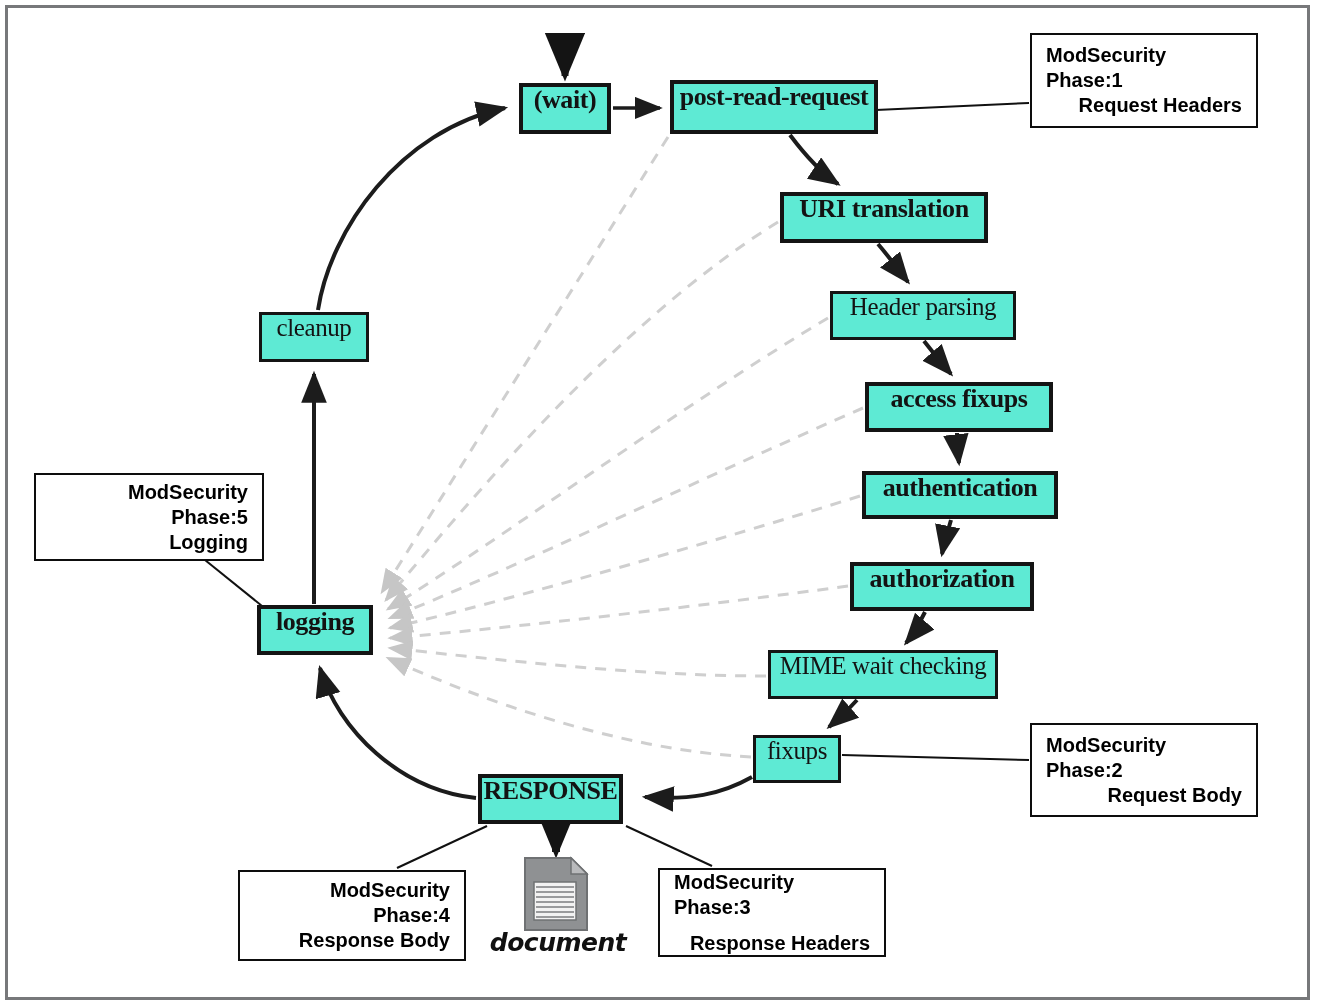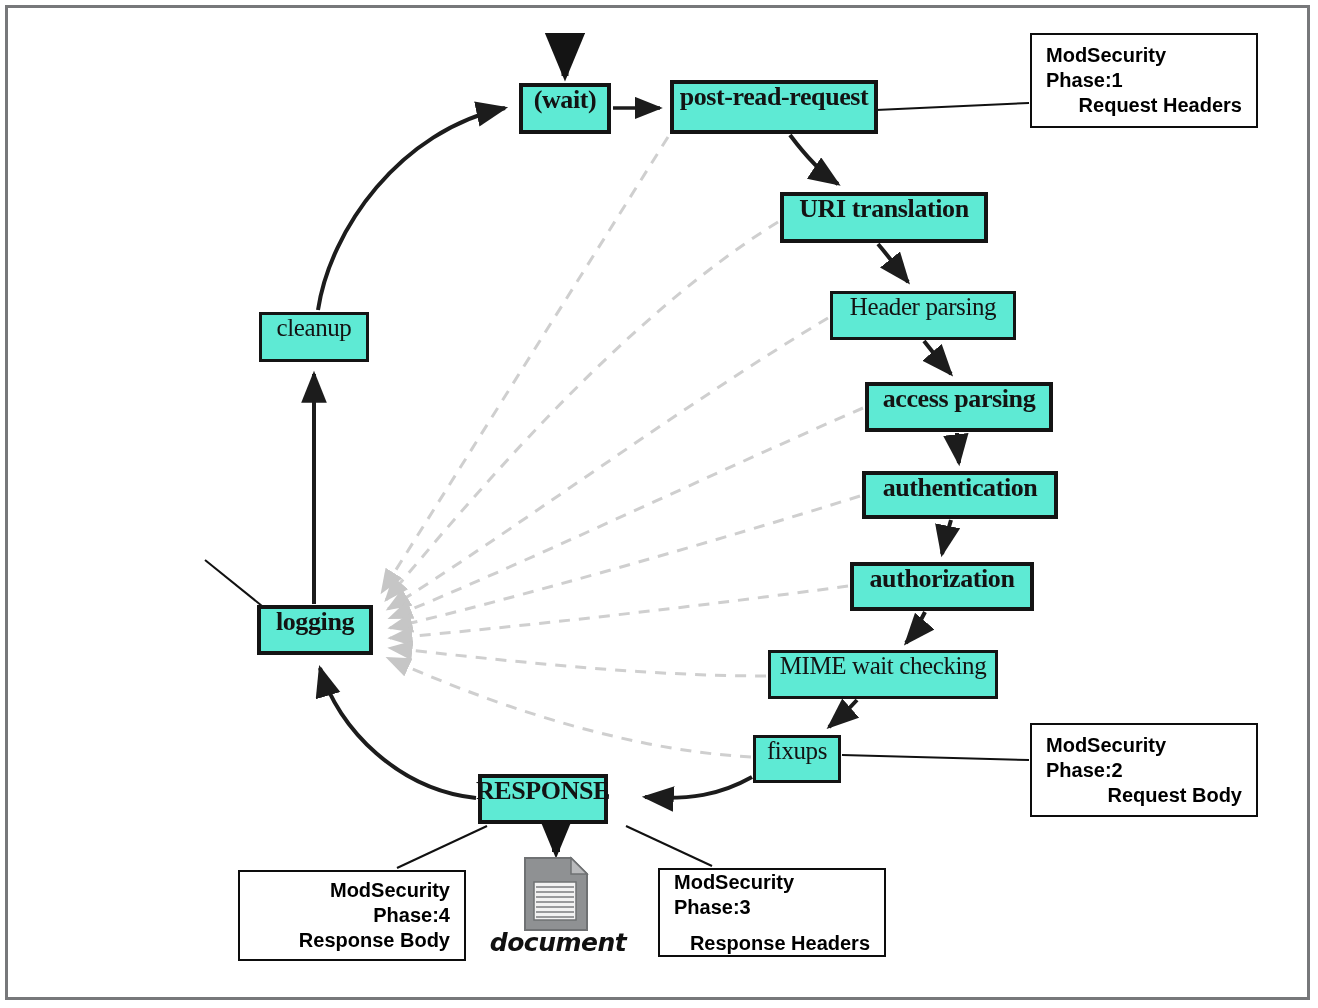--- a/index.html
+++ b/index.html
@@ -199,56 +199,60 @@
 
   <div class="node thin" style="left:830px; top:291px; width:186px; height:49px; font-size:25px; font-weight:normal;">
     <span>Header parsing</span>
   </div>
 
   <div class="node" style="left:780px; top:192px; width:208px; height:51px; font-size:26px;">
     <span>URI translation</span>
   </div>
 
   <div class="node" style="left:865px; top:382px; width:188px; height:50px; font-size:26px;">
-    <span>access parsing</span>
+    <span>access fixups</span>
   </div>
 
   <div class="node" style="left:862px; top:471px; width:196px; height:48px; font-size:26px;">
     <span>authentication</span>
   </div>
 
   <div class="node" style="left:850px; top:562px; width:184px; height:49px; font-size:26px;">
     <span>authorization</span>
   </div>
 
   <div class="node thin" style="left:768px; top:650px; width:230px; height:49px; font-size:25px; font-weight:normal;">
     <span>MIME wait checking</span>
   </div>
 
   <div class="node thin" style="left:753px; top:735px; width:88px; height:48px; font-size:25px; font-weight:normal;">
     <span>fixups</span>
   </div>
 
-  <div class="node" style="left:478px; top:774px; width:130px; height:50px; font-size:26px;">
+  <div class="node" style="left:478px; top:774px; width:145px; height:50px; font-size:26px;">
     <span>RESPONSE</span>
   </div>
 
   <div class="node" style="left:257px; top:605px; width:116px; height:50px; font-size:26px;">
     <span>logging</span>
   </div>
 
   <div class="node thin" style="left:259px; top:312px; width:110px; height:50px; font-size:25px; font-weight:normal;">
     <span>cleanup</span>
   </div>
 
   <div class="note left-align" style="left:1030px; top:33px; width:228px; height:95px;">
     <span>ModSecurity Phase:1</span>
     <span>Request Headers</span>
   </div>
 
+  <div class="note right-align" style="left:34px; top:473px; width:230px; height:88px;">
+    <span>ModSecurity Phase:5</span>
+    <span>Logging</span>
+  </div>
 
   <div class="note left-align" style="left:1030px; top:723px; width:228px; height:94px;">
     <span>ModSecurity Phase:2</span>
     <span>Request Body</span>
   </div>
 
   <div class="note right-align" style="left:238px; top:870px; width:228px; height:91px;">
     <span>ModSecurity Phase:4</span>
     <span>Response Body</span>
   </div>

